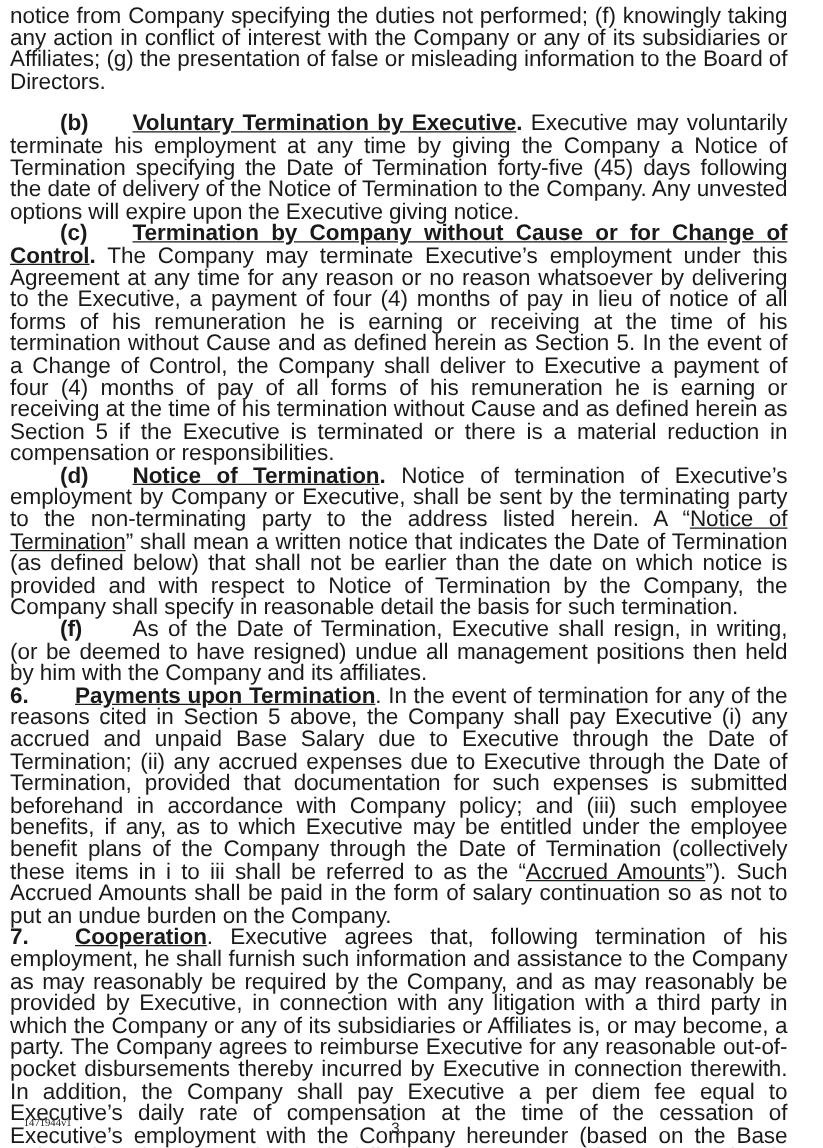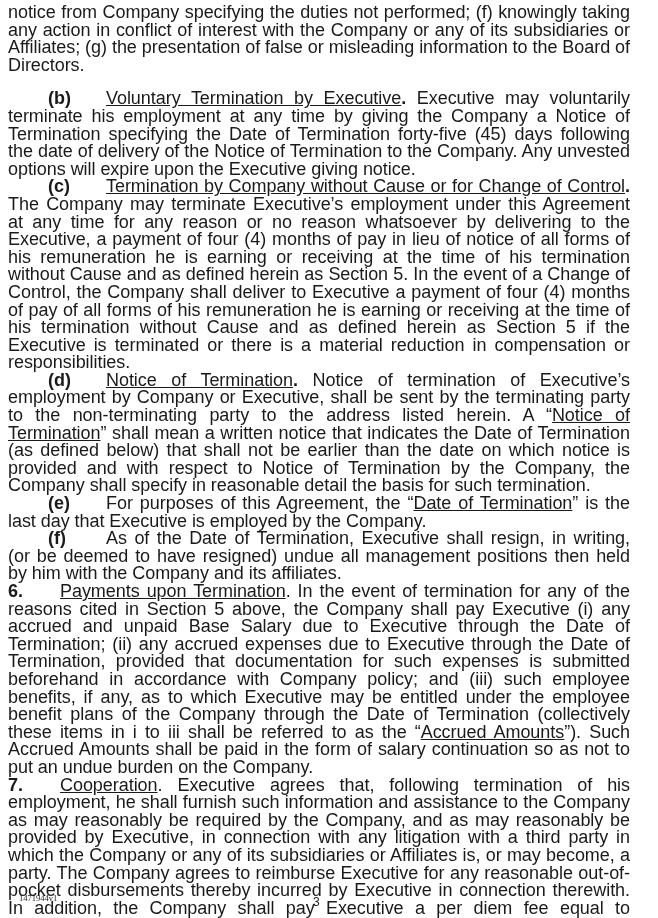--- a/index.html
+++ b/index.html
@@ -13,21 +13,21 @@
     margin: 0;
     font-size: 18px;
     line-height: 17.6px;
     text-align: justify;
     letter-spacing: -0.05px;
   }
   .indent { text-indent: 40px; }
   .gap { }
   .lbl { font-weight: bold; display: inline-block; width: 58px; text-indent: 0; }
   .num { font-weight: bold; display: inline-block; width: 52px; }
-  .hd { font-weight: normal; text-decoration: underline; }
+  .hd { font-weight: bold; text-decoration: underline; }
   .u { text-decoration: underline; }
   .footer-id {
     position: absolute; left: 8px; top: 893px;
     font-family: Liberation Serif, serif; font-size: 8.5px; color: #222; margin-left: 11px;
   }
   .footer-page {
     position: absolute; left: 313px; top: 895px;
     font-size: 12px; color: #222;
   }
 </style>
@@ -37,21 +37,20 @@
 <div class="page">
 
   <p>notice from Company specifying the duties not performed; (f) knowingly taking any action in conflict of interest with the Company or any of its subsidiaries or Affiliates; (g) the presentation of false or misleading information to the Board of Directors.</p>
 
   <p class="indent gap" style="margin-top:16px;"><span class="lbl">(b)</span><span class="hd">Voluntary Termination by Executive</span><span style="font-weight:bold;">.</span><span>  Executive may voluntarily terminate his employment at any time by giving the Company a Notice of Termination specifying the Date of Termination forty-five (45) days following the date of delivery of the Notice of Termination to the Company.  Any unvested options will expire upon the Executive giving notice.</span></p>
 
   <p class="indent gap"><span class="lbl">(c)</span><span class="hd">Termination by Company without Cause or for Change of Control</span><span style="font-weight:bold;">.</span><span>  The Company may terminate Executive’s employment under this Agreement at any time for any reason or no reason whatsoever by delivering to the Executive, a payment of four (4) months of pay in lieu of notice of all forms of his remuneration he is earning or receiving at the time of his termination without Cause and as defined herein as Section 5. In the event of a Change of Control, the Company shall deliver to Executive a payment of four (4) months of pay of all forms of his remuneration he is earning or receiving at the time of his termination without Cause and as defined herein as Section 5 if the Executive is terminated or there is a material reduction in compensation or responsibilities.</span></p>
 
   <p class="indent gap"><span class="lbl">(d)</span><span class="hd">Notice of Termination</span><span style="font-weight:bold;">.</span><span>  Notice of termination of Executive’s employment by Company or Executive, shall be sent by the terminating party to the non-terminating party to the address listed herein.  A “</span><span class="u">Notice of Termination</span><span>” shall mean a written notice that indicates the Date of Termination (as defined below) that shall not be earlier than the date on which notice is provided and with respect to Notice of Termination by the Company, the Company shall specify in reasonable detail the basis for such termination.</span></p>
 
-  <p class="indent gap"><span class="lbl">(e)</span><span>For purposes of this Agreement, the “</span><span class="u">Date of Termination</span><span>” is the last day that Executive is employed by the Company.</span></p>
 
   <p class="indent gap"><span class="lbl">(f)</span><span>As of the Date of Termination, Executive shall resign, in writing, (or be deemed to have resigned) undue all management positions then held by him with the Company and its affiliates.</span></p>
 
   <p class="gap"><span class="num">6.</span><span class="hd">Payments upon Termination</span><span>.  In the event of termination for any of the reasons cited in Section 5 above, the Company shall pay Executive (i) any accrued and unpaid Base Salary due to Executive through the Date of Termination; (ii) any accrued expenses due to Executive through the Date of Termination, provided that documentation for such expenses is submitted beforehand in accordance with Company policy; and (iii) such employee benefits, if any, as to which Executive may be entitled under the employee benefit plans of the Company through the Date of Termination (collectively these items in i to iii shall be referred to as the “</span><span class="u">Accrued Amounts</span><span>”).  Such Accrued Amounts shall be paid in the form of salary continuation so as not to put an undue burden on the Company.</span></p>
 
   <p class="gap"><span class="num">7.</span><span class="hd">Cooperation</span><span>.  Executive agrees that, following termination of his employment, he shall furnish such information and assistance to the Company as may reasonably be required by the Company, and as may reasonably be provided by Executive, in connection with any litigation with a third party in which the Company or any of its subsidiaries or Affiliates is, or may become, a party.  The Company agrees to reimburse Executive for any reasonable out-of-pocket disbursements thereby incurred by Executive in connection therewith.  In addition, the Company shall pay Executive a per diem fee equal to Executive’s daily rate of compensation at the time of the cessation of Executive’s employment with the Company hereunder (based on the Base Salary then in effect), for each full day, or part thereof that Executive is required to provide assistance to the Company.</span></p>
 
 </div>
 
 <div class="footer-id">1471944v1</div>

